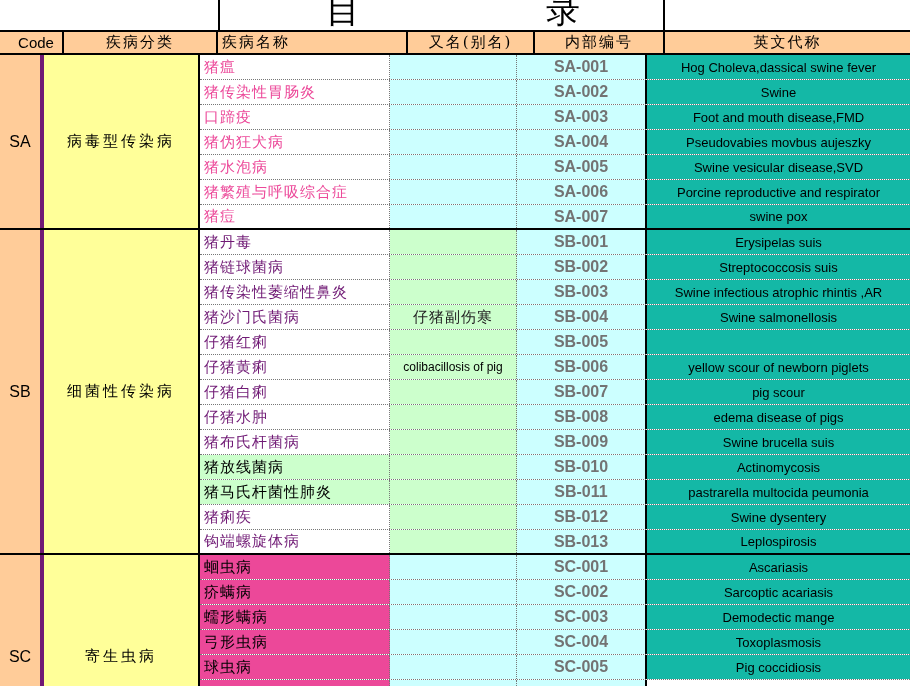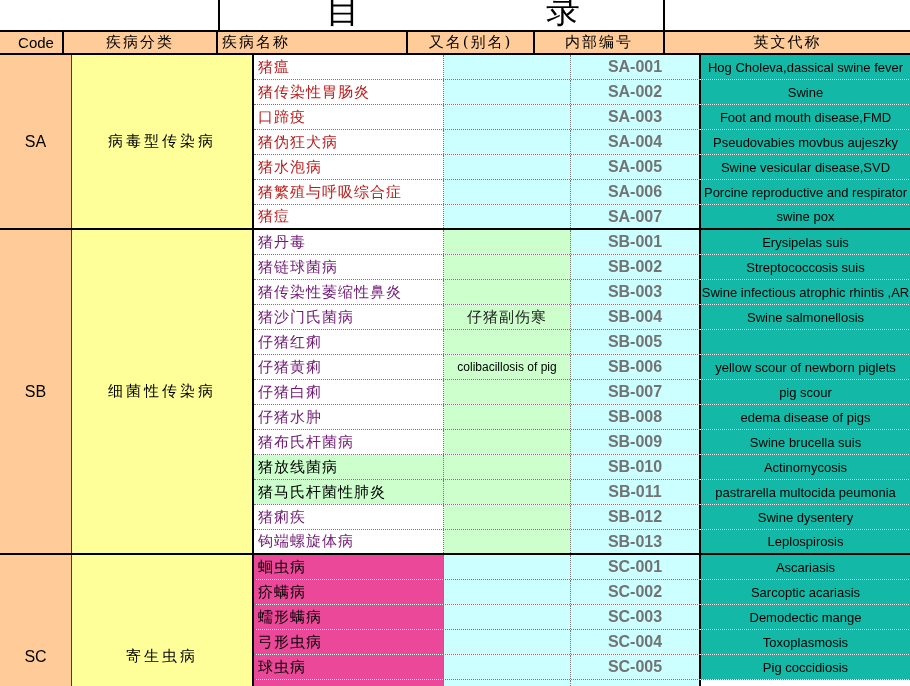--- a/index.html
+++ b/index.html
@@ -31,25 +31,25 @@
   .h-cat{width:154px;}
   .h-name{width:190px;justify-content:flex-start;padding-left:4px;}
   .h-alias{width:127px;border-right:2px solid #000;}
   .h-num{width:130px;}
   .h-eng{width:245px;border-right:none;flex:1;}
   .h-name,.h-alias{border-right-width:2px;}
   
   .group{display:flex;border-bottom:2px solid #000;}
   .group.last{border-bottom:none;}
   .code-cell{
-    width:72px;box-sizing:border-box;background:#FFCC99;border-right:1px solid #701a75;
+    width:44px;box-sizing:border-box;background:#FFCC99;border-right:4px solid #701a75;
     display:flex;align-items:center;justify-content:center;font-size:16px;
   }
   .cat-cell{
-    width:182px;box-sizing:border-box;background:#FFFF99;border-right:2px solid #000;
+    width:156px;box-sizing:border-box;background:#FFFF99;border-right:2px solid #000;
     display:flex;align-items:center;justify-content:center;
     font-family:"DejaVu Serif",serif;font-size:15px;letter-spacing:3px;
   }
   .grp-sc .code-cell,.grp-sc .cat-cell{align-items:flex-end;padding-bottom:20px;}
   .rows{flex:1;display:flex;flex-direction:column;}
   .row{display:flex;height:25px;box-sizing:border-box;border-bottom:1px dotted #777;}
   .row.glast{border-bottom:none;height:23px;}
   .cell{
     box-sizing:border-box;display:flex;align-items:center;overflow:hidden;white-space:nowrap;
   }
@@ -60,21 +60,21 @@
   .c-alias{
     width:127px;border-right:1px dotted #777;justify-content:center;font-size:12px;
   }
   .c-alias.zh-alias{font-family:"DejaVu Serif",serif;font-size:15px;letter-spacing:1px;color:#222;}
   .c-num{
     width:130px;border-right:2px solid #000;justify-content:center;
     background:#CCFFFF;color:#737373;font-weight:bold;font-size:16px;
   }
   .c-eng{flex:1;justify-content:center;background:#14b8a6;font-size:13px;}
   
-  .grp-sa .c-name{background:#FFFFFF;color:#b91c1c;}
+  .grp-sa .c-name{background:#FFFFFF;color:#ec4899;}
   .grp-sa .c-alias{background:#CCFFFF;}
   .grp-sb .c-name{background:#FFFFFF;color:#701a75;}
   .grp-sb .c-alias{background:#CCFFCC;}
   .grp-sb .row.alt .c-name{background:#CCFFCC;color:#000;}
   .grp-sc .c-name{background:#ec4899;color:#000;}
   .grp-sc .c-alias{background:#CCFFFF;}
   
   .row.partial{height:6px;border-bottom:none;}
   .row.partial .c-eng{background:#FFFFFF;}
 </style>

